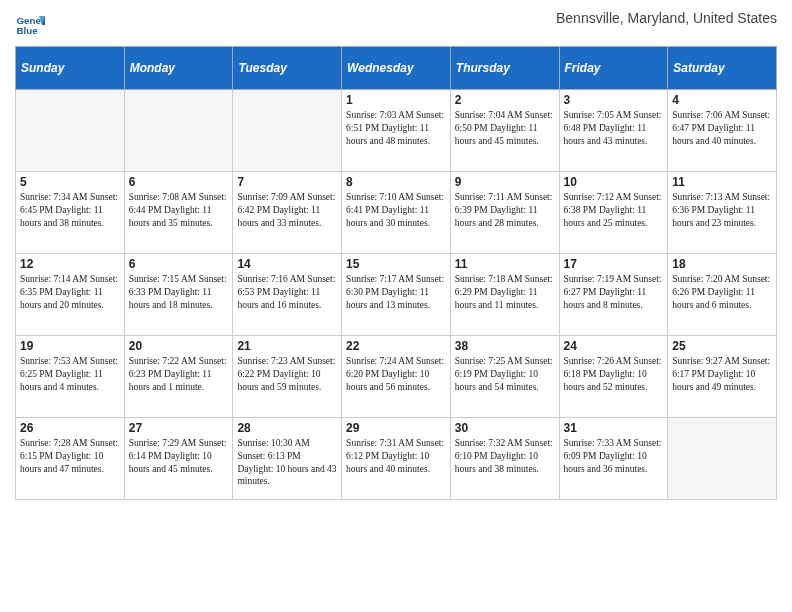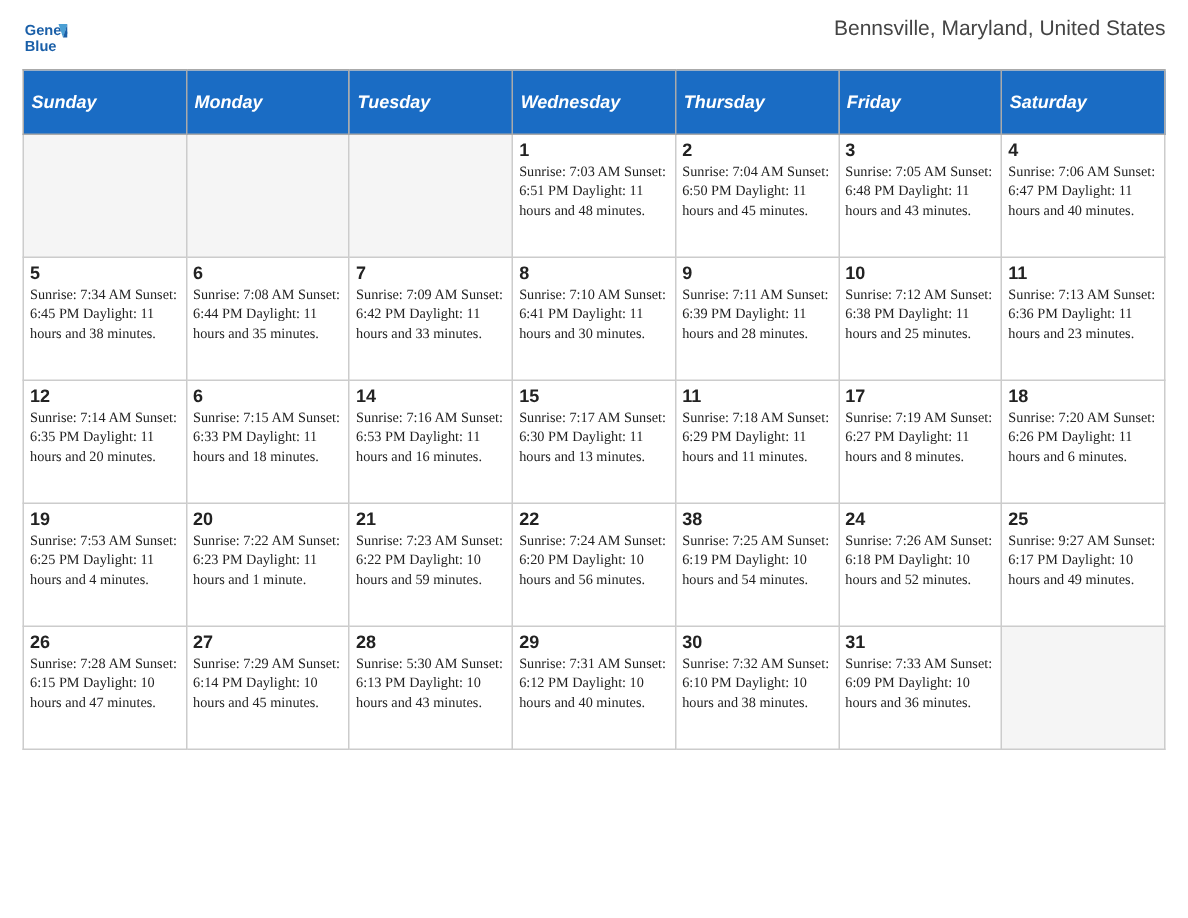--- a/index.html
+++ b/index.html
@@ -311,21 +311,21 @@
           </td>
           <td>
             <span class="day-num">27</span>
             <div class="day-info">Sunrise: 7:29 AM
 Sunset: 6:14 PM
 Daylight: 10 hours
 and 45 minutes.</div>
           </td>
           <td>
             <span class="day-num">28</span>
-            <div class="day-info">Sunrise: 5:30 AM
+            <div class="day-info">Sunrise: 10:30 AM
 Sunset: 6:13 PM
 Daylight: 10 hours
 and 43 minutes.</div>
           </td>
           <td>
             <span class="day-num">29</span>
             <div class="day-info">Sunrise: 7:31 AM
 Sunset: 6:12 PM
 Daylight: 10 hours
 and 40 minutes.</div>

